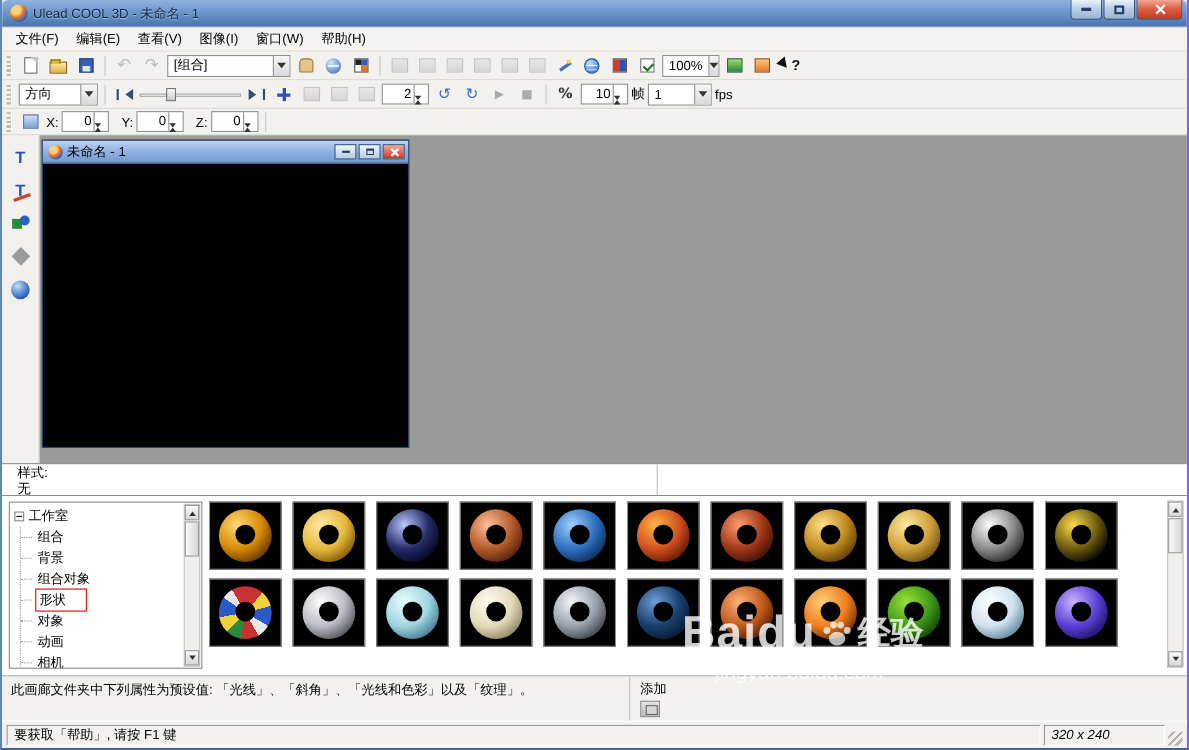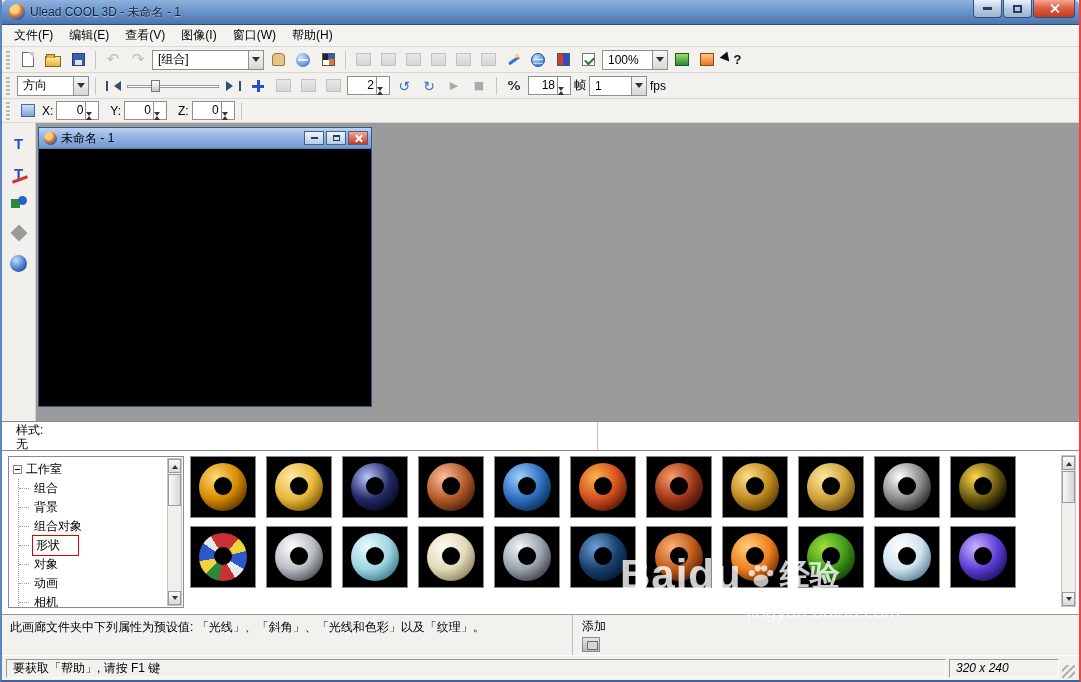--- a/index.html
+++ b/index.html
@@ -1,19 +1,19 @@
 <!DOCTYPE html>
 <html><head>
 <meta charset="utf-8">
 <style>
   * { margin:0; padding:0; box-sizing:border-box; }
   html,body { width:1081px; height:682px; overflow:hidden; }
   body { font-family:"Liberation Sans","DejaVu Sans",sans-serif; font-size:12px; color:#000; background:#fff; }
   .window { width:1081px; height:682px; display:flex; flex-direction:column;
-            border-left:2px solid #5a86bd; border-right:2px solid #ef4444; border-bottom:2px solid #3f6399; background:#f0efec; }
+            border-left:2px solid #5a86bd; border-right:2px solid #8b5cf6; border-bottom:2px solid #3f6399; background:#f0efec; }
 
   
   .titlebar { height:25px; flex:0 0 25px; display:flex; align-items:center; padding:0 4px;
               background:linear-gradient(180deg,#8fb2dd 0%,#6d97cc 45%,#4a74ad 100%);
               border-bottom:1px solid #2d4f7c; border-radius:5px 5px 0 0; }
   .app-icon { width:16px; height:16px; border-radius:50%; margin:0 5px 0 3px;
               background:radial-gradient(circle at 35% 30%, #ffd27a 0 28%, #e8762a 45%, #2a5bc4 75%, #123a7e 100%); }
   .title-text { color:#0d2544; text-shadow:0 1px 1px rgba(255,255,255,.5); }
   .win-controls { margin-left:auto; display:flex; align-self:flex-start; }
   .win-btn { width:29px; height:18px; border:1px solid #31507a; border-top:none; border-radius:0 0 4px 4px;
@@ -152,21 +152,21 @@
   .g-row { display:flex; gap:10px; }
   .tile { width:66px; height:62px; background:#000; border:1px solid #8a8a8a; display:flex; align-items:center; justify-content:center; }
   .donut { width:48px; height:48px; border-radius:50%; position:relative; }
   .hole { position:absolute; left:15px; top:14px; width:18px; height:18px; border-radius:50%; background:#000; }
 
   
   .watermark { position:absolute; left:618px; top:100px; width:280px; text-align:left; color:rgba(255,255,255,.8); pointer-events:none; z-index:40; }
   .wm-line1 { display:flex; align-items:center; gap:4px; font-weight:bold; }
   .wm-brand { font-size:42px; letter-spacing:1px; }
   .wm-suffix { font-size:30px; }
-  .wm-url { font-size:19px; margin:2px 0 0 30px; color:rgba(255,255,255,.75);text-align:right; }
+  .wm-url { font-size:19px; margin:2px 0 0 30px; color:rgba(255,255,255,.75); }
 
   
   .info-bar { height:40px; flex:0 0 40px; background:#f2f1ee; position:relative; padding:4px 0 0 8px; }
   .info-text { width:555px; line-height:16px; }
   .info-divider { position:absolute; left:570px; top:0; bottom:0; width:1px; background:#bdbdbd; }
   .add-block { position:absolute; left:580px; top:3px; }
   .add-btn { margin-top:2px; width:18px; height:15px; background:linear-gradient(#e5e4e0,#b9b7b1); border:1px solid #8a8a8a; position:relative; }
   .add-btn::after { content:""; position:absolute; left:4px; top:3px; width:9px; height:7px; border:1px solid #6a6a6a; background:#d8d6d0; }
 
   
@@ -264,21 +264,21 @@
       </div>
     <div class="tb-btn">
         <div class="i-globe"></div>
       </div>
     <div class="tb-btn">
         <div class="i-rb"></div>
       </div>
     <div class="tb-btn">
         <div class="i-check"></div>
       </div>
-    <div class="dd" style="width:66px">
+    <div class="dd" style="width:52px">
       <span class="dd-text">100%</span>
       <span class="dd-btn">
           <span class="tri-dn"></span>
         </span>
     </div>
     <div class="tb-btn">
         <div class="i-rec"></div>
       </div>
     <div class="tb-btn">
         <div class="i-cam"></div>
@@ -345,21 +345,21 @@
         <span class="g c-play">▶</span>
       </div>
     <div class="tb-btn disabled">
         <span class="g c-play">■</span>
       </div>
     <div class="sep"></div>
     <div class="tb-btn">
         <span class="g c-pct">%</span>
       </div>
     <div class="spin">
-      <span class="val">18</span>
+      <span class="val">10</span>
       <span class="btns">
           <span><span class="tri-up-s"></span></span>
           <span><span class="tri-dn-s"></span></span>
         </span>
     </div>
     <span>帧</span>
     <div class="dd" style="width:58px">
       <span class="dd-text">1</span>
       <span class="dd-btn">
           <span class="tri-dn"></span>

